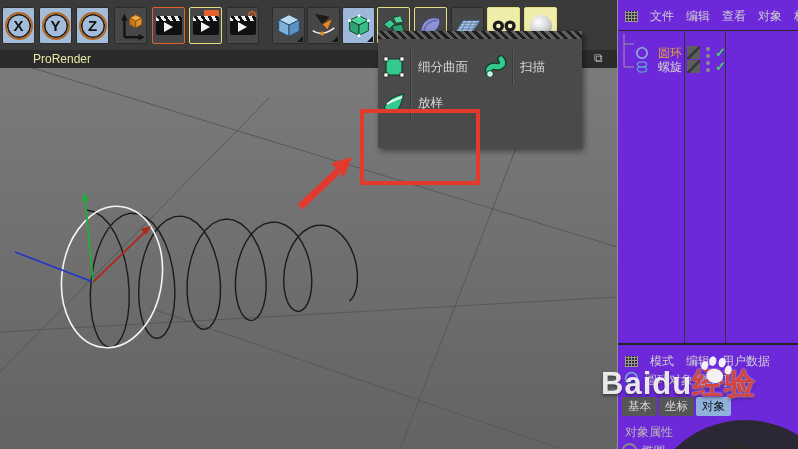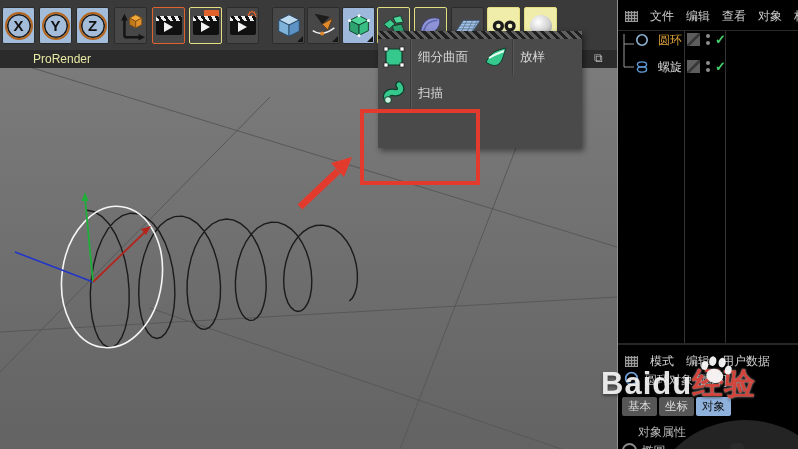--- a/index.html
+++ b/index.html
@@ -38,32 +38,32 @@
         color:#e7eaa5;font-size:12px;line-height:18px;padding-left:33px;box-sizing:border-box;}
   .vp-hicon{position:absolute;top:50px;height:18px;line-height:17px;color:#b9b9b9;font-size:12px;}
   #vp-content{left:0;top:68px;width:617px;height:381px;overflow:hidden;
         background:linear-gradient(#7b7b7b,#636363);}
   #vp-edge{left:617px;top:0;width:1px;height:449px;background:#909090;}
 
   
   #gen-menu{left:378px;top:31px;width:204px;height:117px;background:#4a4a4a;
         box-shadow:2px 3px 6px rgba(0,0,0,.45);z-index:30;}
   #gen-menu .hatch{height:8px;background:repeating-linear-gradient(45deg,#1f1f1f 0 3px,#5f5f5f 3px 6px);}
-  .menu-grid{display:grid;grid-template-columns:102px 102px;grid-auto-rows:36px;}
+  .menu-grid{display:grid;grid-template-columns:102px 102px;grid-auto-rows:36px;margin-top:10px;}
   .menu-item{display:flex;align-items:center;cursor:pointer;}
   .menu-item .ic{width:32px;display:flex;justify-content:center;align-items:center;
         border-right:1px solid #3a3a3a;box-shadow:1px 0 0 #585858;height:100%;}
   .menu-item .lbl{color:#d8d8d8;font-size:12.5px;padding-left:7px;white-space:nowrap;}
 
   
   #red-rect{left:360px;top:109px;width:112px;height:68px;border:4px solid #e23b2e;z-index:40;}
   #red-arrow{left:0;top:0;width:617px;height:449px;z-index:41;pointer-events:none;}
 
   
-  #panel{left:618px;top:0;width:180px;height:449px;background:#000000;}
+  #panel{left:618px;top:0;width:180px;height:449px;background:#6d28d9;}
   .pmenu{position:absolute;left:0;width:180px;height:28px;display:flex;align-items:center;
         gap:12px;color:#cfcfcf;font-size:12px;padding-left:7px;box-sizing:border-box;white-space:nowrap;overflow:hidden;}
   .hatchbox{width:13px;height:11px;flex:0 0 13px;
         background-image:repeating-linear-gradient(90deg,#9a9a9a 0 1px,transparent 1px 3px),
                          repeating-linear-gradient(0deg,#9a9a9a 0 1px,transparent 1px 3px);
         background-color:#2f2f2f;}
   .psep{position:absolute;left:0;width:180px;height:1px;background:#2a2a2a;}
   .colline{position:absolute;width:1px;background:#333;}
   .obj-row{position:absolute;left:0;width:180px;height:22px;display:flex;align-items:center;font-size:12px;}
   .obj-name{padding-left:4px;}
@@ -237,35 +237,35 @@
           <rect x="19" y="3" width="4" height="4" fill="#fff" stroke="#222" stroke-width=".7"></rect>
           <rect x="3" y="19" width="4" height="4" fill="#fff" stroke="#222" stroke-width=".7"></rect>
           <rect x="19" y="19" width="4" height="4" fill="#fff" stroke="#222" stroke-width=".7"></rect>
         </svg>
           </span>
         <span class="lbl">细分曲面</span>
       </div>
       <div class="menu-item">
         <span class="ic">
             <svg width="26" height="26" viewBox="0 0 26 26">
-          <path d="M3 18 C8 8 14 6 23 4 C20 12 20 16 16 20 C12 23 7 21 3 18 z" fill="#36c98e" stroke="#0e3d2a"></path>
-          <path d="M6 14 C12 10 16 9 21 7" stroke="#e8fbf1" stroke-width="2" fill="none"></path>
-        </svg>
-          </span>
-        <span class="lbl">放样</span>
-      </div>
-      <div class="menu-item">
-        <span class="ic">
-            <svg width="26" height="26" viewBox="0 0 26 26">
           <path d="M7 20 C3 14 9 11.5 13 12.5 C18 13.5 22 10 18 5" stroke="#0e3d2a" stroke-width="7.5" fill="none" stroke-linecap="round"></path>
           <path d="M7 20 C3 14 9 11.5 13 12.5 C18 13.5 22 10 18 5" stroke="#36c98e" stroke-width="5" fill="none" stroke-linecap="round"></path>
           <circle cx="7" cy="20" r="3.4" fill="#c8f2de" stroke="#0e3d2a" stroke-width="1"></circle>
         </svg>
           </span>
         <span class="lbl">扫描</span>
+      </div>
+      <div class="menu-item">
+        <span class="ic">
+            <svg width="26" height="26" viewBox="0 0 26 26">
+          <path d="M3 18 C8 8 14 6 23 4 C20 12 20 16 16 20 C12 23 7 21 3 18 z" fill="#36c98e" stroke="#0e3d2a"></path>
+          <path d="M6 14 C12 10 16 9 21 7" stroke="#e8fbf1" stroke-width="2" fill="none"></path>
+        </svg>
+          </span>
+        <span class="lbl">放样</span>
       </div>
     </div>
   </div>
 
   <div id="red-rect" class="abs"></div>
   <svg id="red-arrow" class="abs">
     <line x1="300" y1="207" x2="338" y2="171" stroke="#e23b2e" stroke-width="7"></line>
     <polygon points="352,157 344,177 331,163" fill="#e23b2e"></polygon>
   </svg>
 
@@ -280,21 +280,21 @@
       <span>标签</span>
     </div>
     <div class="psep" style="top:30px"></div>
     <div class="colline" style="left:66px;top:31px;height:312px"></div>
     <div class="colline" style="left:107px;top:31px;height:312px"></div>
 
     <svg class="abs" style="left:4px;top:34px" width="12" height="46">
       <path d="M2 0 V33 M2 10 H12 M2 33 H12" class="tree" fill="none"></path>
     </svg>
 
-    <div class="obj-row" style="top:29px">
+    <div class="obj-row" style="top:42px">
       <svg class="abs" style="left:17px;top:4px" width="14" height="14">
         <circle cx="7" cy="7" r="5.2" fill="none" stroke="#8fb3d4" stroke-width="1.6"></circle>
       </svg>
       <span class="obj-name" style="position:absolute;left:36px;color:#e0a33a">圆环</span>
       <span class="swatch"></span>
       <span class="dots">
           <i></i>
           <i></i>
         </span>
       <span class="check">✓</span>
@@ -326,21 +326,21 @@
       <circle cx="7.5" cy="7.5" r="5.8" fill="none" stroke="#6f9fd8" stroke-width="1.8"></circle>
     </svg>
     <span class="abs" style="left:27px;top:372px;font-size:12px;color:#cccccc">圆环对象 [圆环]</span>
 
     <div class="tabs" style="left:4px;top:397px">
       <span class="tab">基本</span>
       <span class="tab">坐标</span>
       <span class="tab active">对象</span>
     </div>
 
-    <span class="abs" style="left:20px;top:424px;font-size:12px;color:#b8b8b8">对象属性</span>
+    <span class="abs" style="left:7px;top:424px;font-size:12px;color:#b8b8b8">对象属性</span>
 
     <div class="abs" style="left:4px;top:443px;width:172px;height:6px;overflow:hidden">
       <span style="display:inline-block;width:11px;height:11px;border:2px solid #8a8a8a;border-radius:50%"></span>
       <span style="font-size:12px;color:#c0c0c0;vertical-align:top">椭圆</span>
       <span style="display:inline-block;margin-left:60px;width:14px;height:10px;background:#5a5a5a;border-radius:5px;vertical-align:top"></span>
     </div>
   </div>
 
   <div id="wm" class="abs">
     <svg class="abs" style="left:0;top:0" width="798" height="449">

